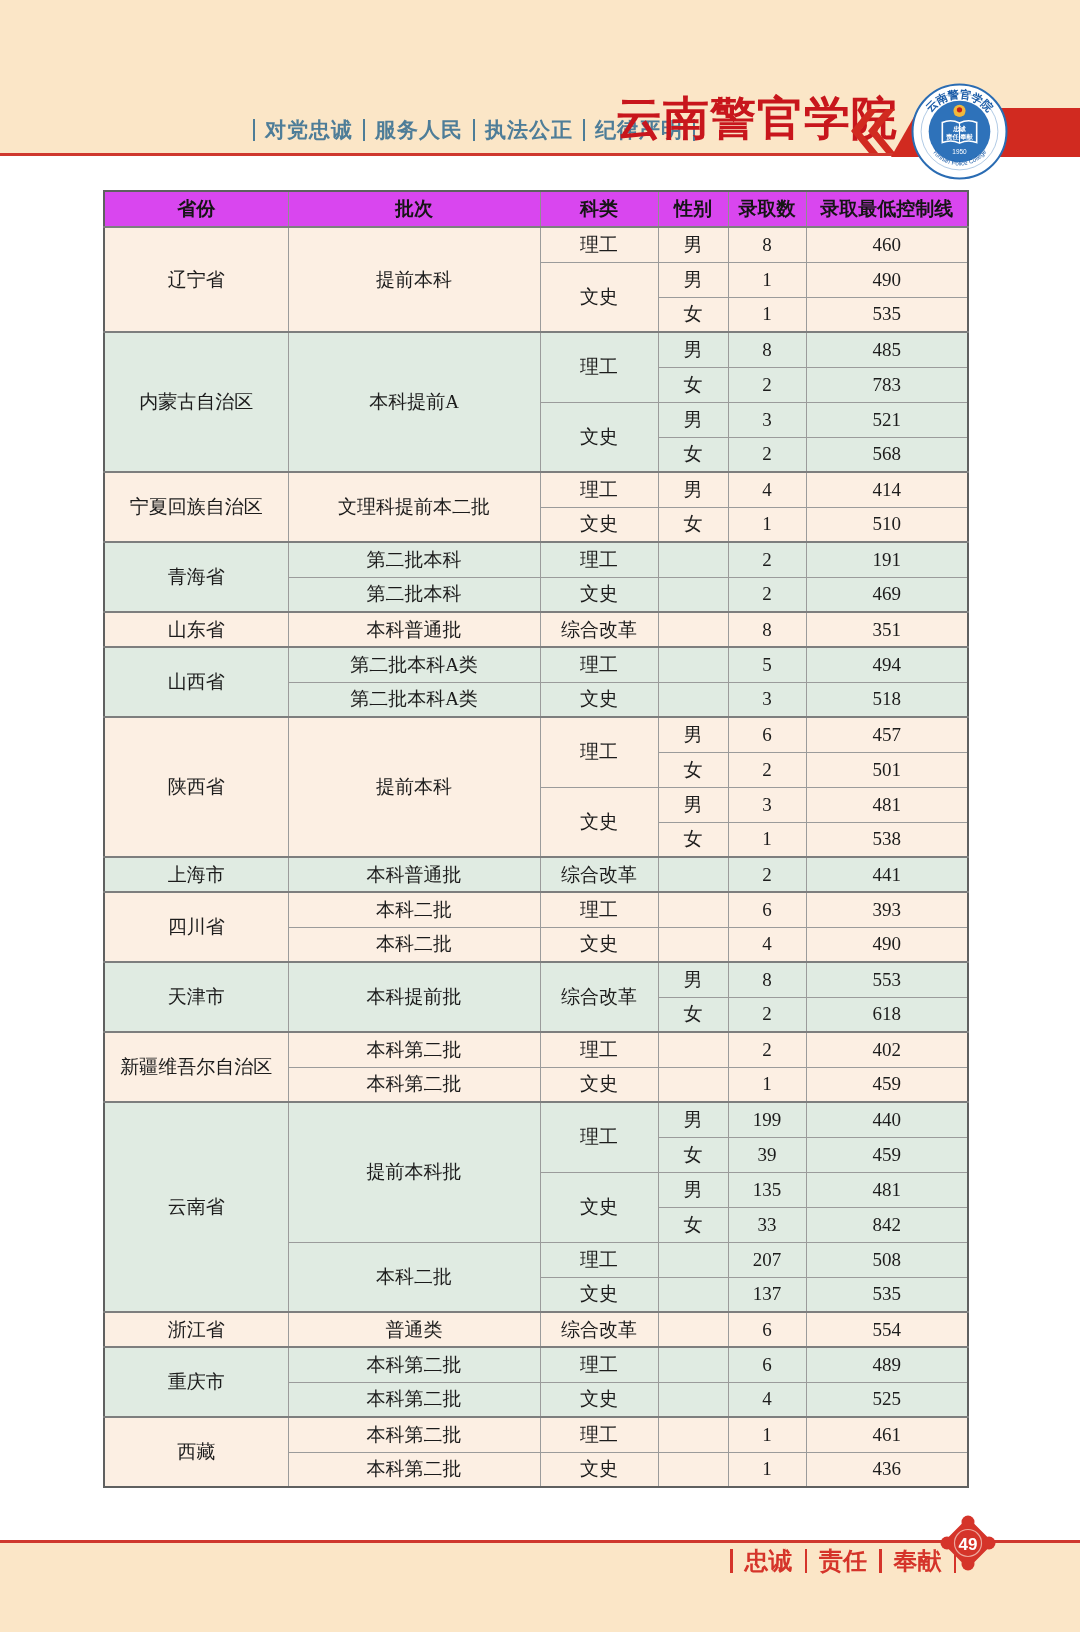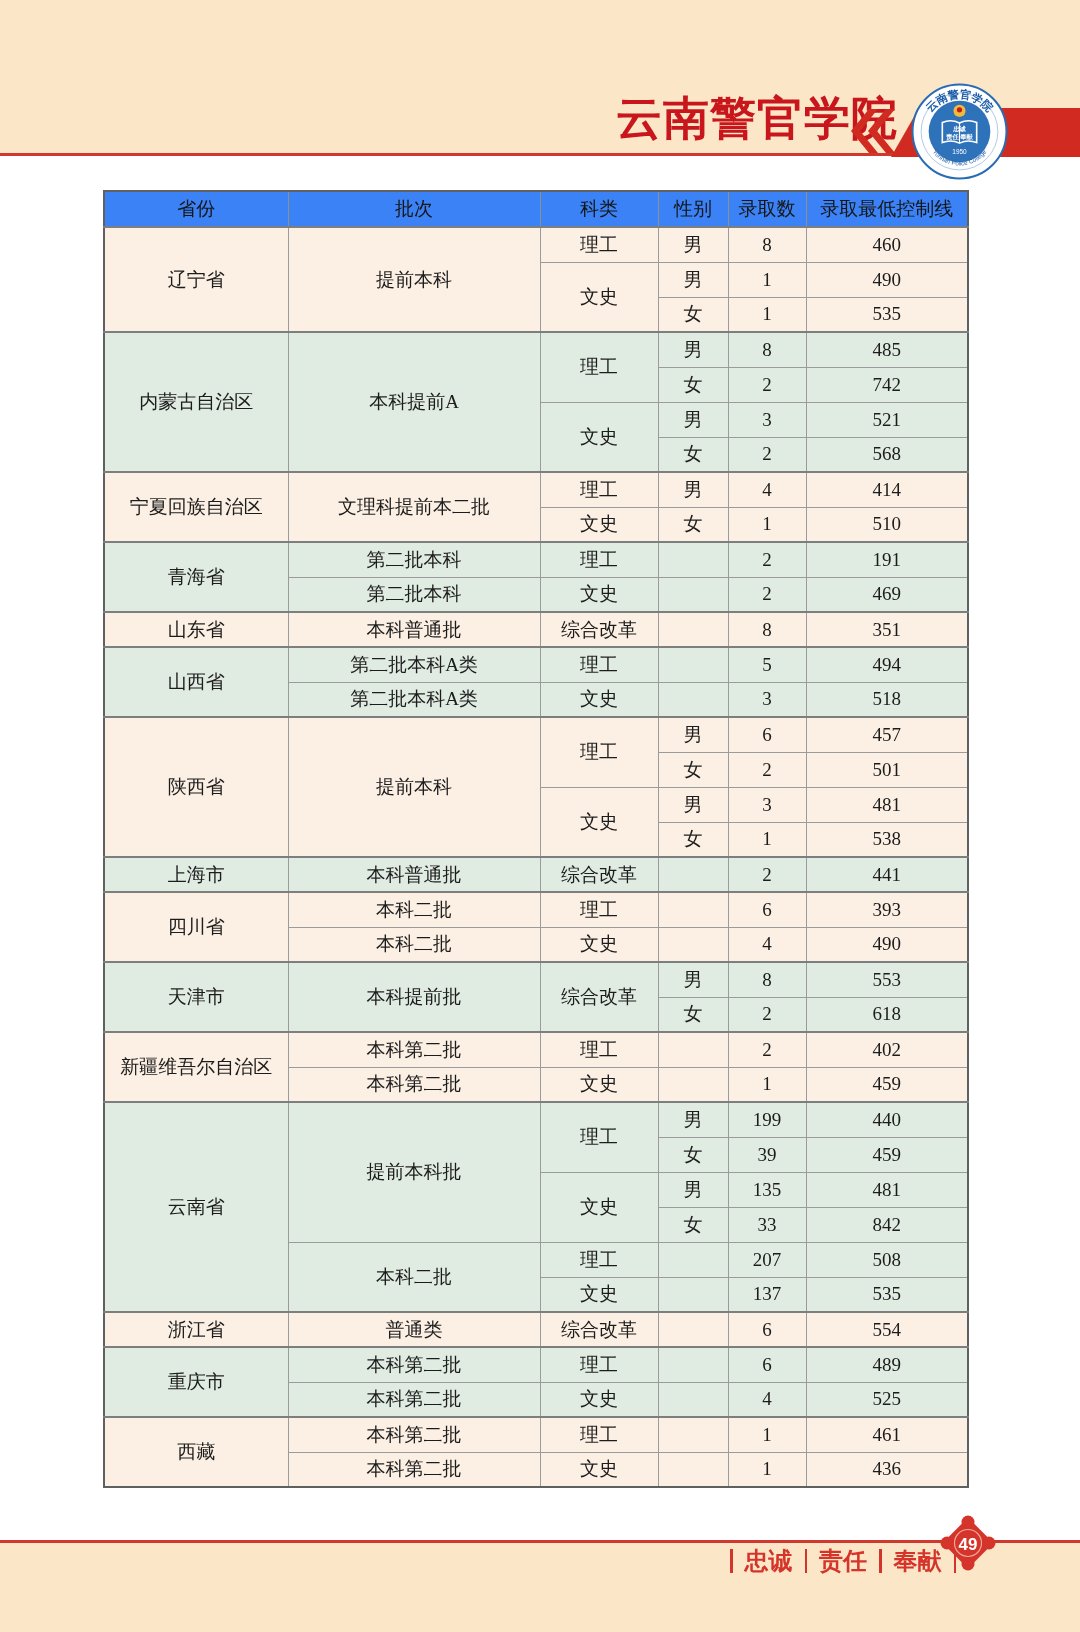--- a/index.html
+++ b/index.html
@@ -15,42 +15,53 @@
   .school-name { position:absolute; left:616px; top:90px; font-size:46px; line-height:58px; font-weight:900;
                  color:#c8161c; font-family:"Liberation Serif","DejaVu Serif",serif; letter-spacing:1px; white-space:nowrap; }
   .chevrons { position:absolute; left:849px; top:106px; width:46px; height:50px; }
   .red-ribbon { position:absolute; left:891px; top:108px; width:189px; height:49px; background:#d12a20;
                 clip-path:polygon(28px 0, 100% 0, 100% 100%, 0 100%); }
   .badge { position:absolute; left:911px; top:83px; width:97px; height:97px; z-index:5; }
 
   
   table.adm { position:absolute; left:103px; top:190px; width:864px; border-collapse:collapse;
               table-layout:fixed; border:2px solid #5f6060; }
-  table.adm th { height:36px; background:#3b82f6; border:1px solid #8f8f8f; color:#151515;
-                 font-size:19px; font-weight:400; text-align:center; vertical-align:middle;
+  table.adm th { height:36px; background:#d946ef; border:1px solid #8f8f8f; color:#151515;
+                 font-size:19px; font-weight:700; text-align:center; vertical-align:middle;
                  font-family:"Liberation Sans","DejaVu Sans",sans-serif; }
   table.adm td { height:35px; border:1px solid #9b9b9b; text-align:center; vertical-align:middle;
                  color:#1c1c1c; font-size:19px; padding:0;
                  font-family:"Liberation Serif","DejaVu Serif",serif; }
   tr.tone-pink  td { background:#fcefe3; }
   tr.tone-green td { background:#e0ebe2; }
   tr.g-top td { border-top:2px solid #7d7e7e; }
 
   
   .bottom-band { position:absolute; left:0; top:1540px; width:1080px; height:92px;
                  background:#fbe6c7; border-top:3px solid #cf382e; }
   .footer-motto { position:absolute; left:718px; top:1546px; height:30px; display:flex; align-items:center;
                   color:#d5342a; font-size:24px; font-weight:700; white-space:nowrap; }
   .footer-motto .vbar { width:2.5px; height:24px; background:#d5342a; margin:0 12px; }
   .medallion { position:absolute; left:939px; top:1514px; width:58px; height:58px; z-index:6; }
 </style>
 </head>
 <body>
 
 <header class="top-band">
+  <div class="motto-row">
+    <span class="vbar"></span>
+    <span>对党忠诚</span>
+    <span class="vbar"></span>
+    <span>服务人民</span>
+    <span class="vbar"></span>
+    <span>执法公正</span>
+    <span class="vbar"></span>
+    <span>纪律严明</span>
+    <span class="vbar"></span>
+  </div>
   <div class="school-name">云南警官学院</div>
   <svg class="chevrons" viewBox="0 0 46 50" aria-hidden="true">
     <path d="M2 25 L20 3 L29 3 L11 25 L29 47 L20 47 Z" fill="#d12a20"></path>
     <path d="M19 25 L37 3 L46 3 L28 25 L46 47 L37 47 Z" fill="#d12a20"></path>
   </svg>
   <div class="red-ribbon"></div>
 </header>
 
 <svg class="badge" viewBox="0 0 96 96" aria-hidden="true">
   <defs>
@@ -123,21 +134,21 @@
         <td rowspan="4">内蒙古自治区</td>
         <td rowspan="4">本科提前A</td>
         <td rowspan="2">理工</td>
         <td>男</td>
         <td>8</td>
         <td>485</td>
       </tr>
       <tr class="tone-green">
         <td>女</td>
         <td>2</td>
-        <td>742</td>
+        <td>783</td>
       </tr>
       <tr class="tone-green">
         <td rowspan="2">文史</td>
         <td>男</td>
         <td>3</td>
         <td>521</td>
       </tr>
       <tr class="tone-green">
         <td>女</td>
         <td>2</td>

